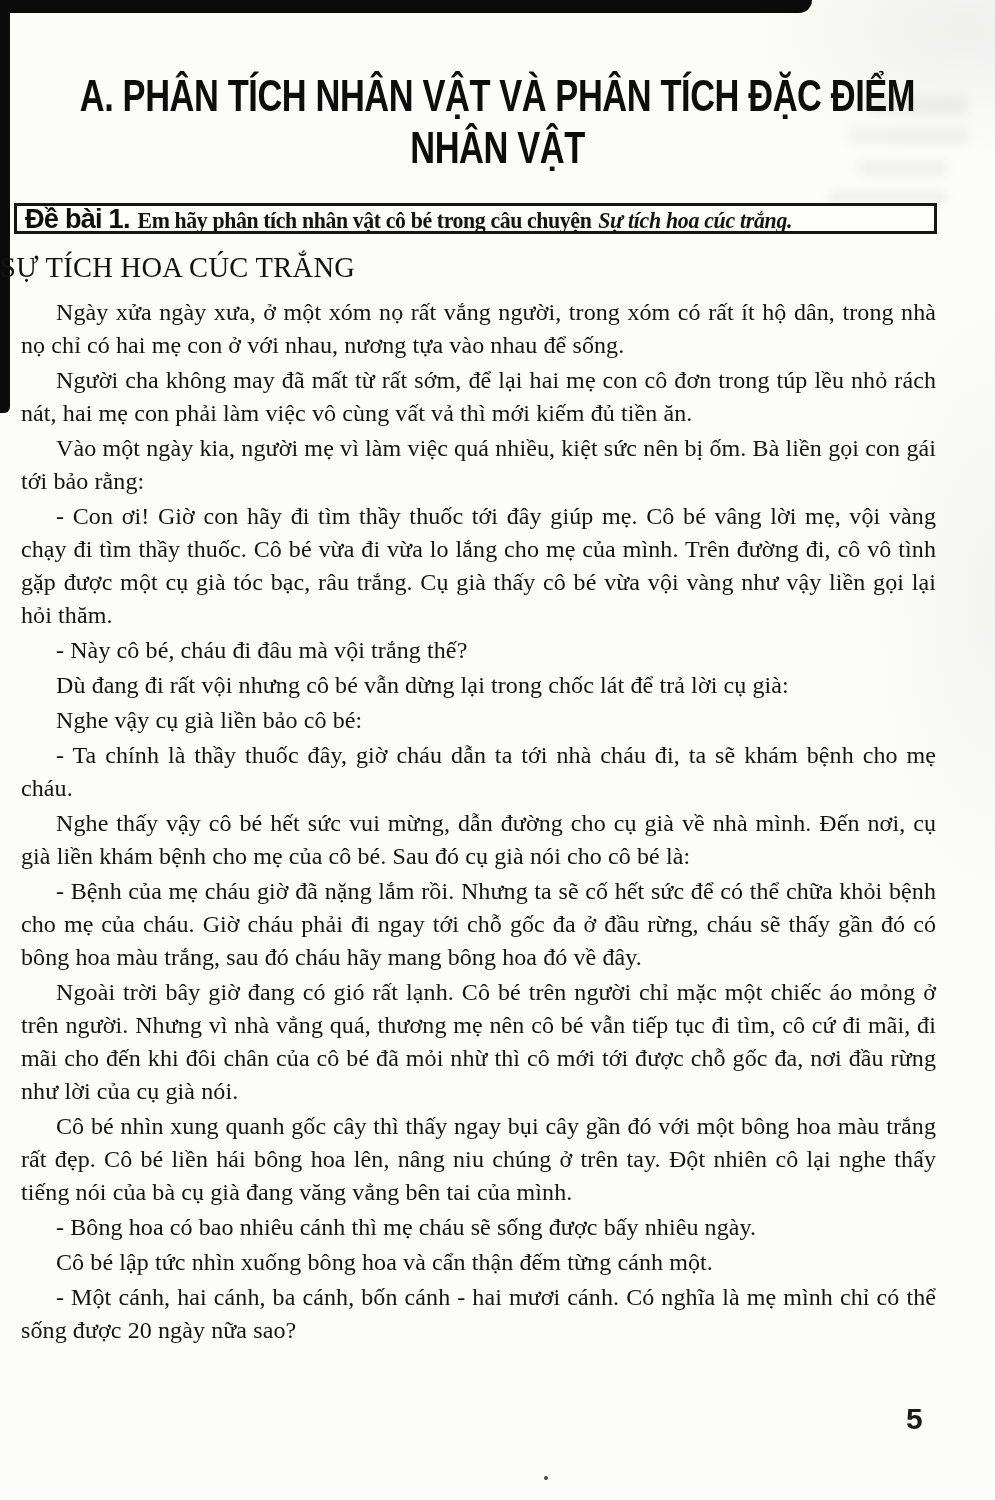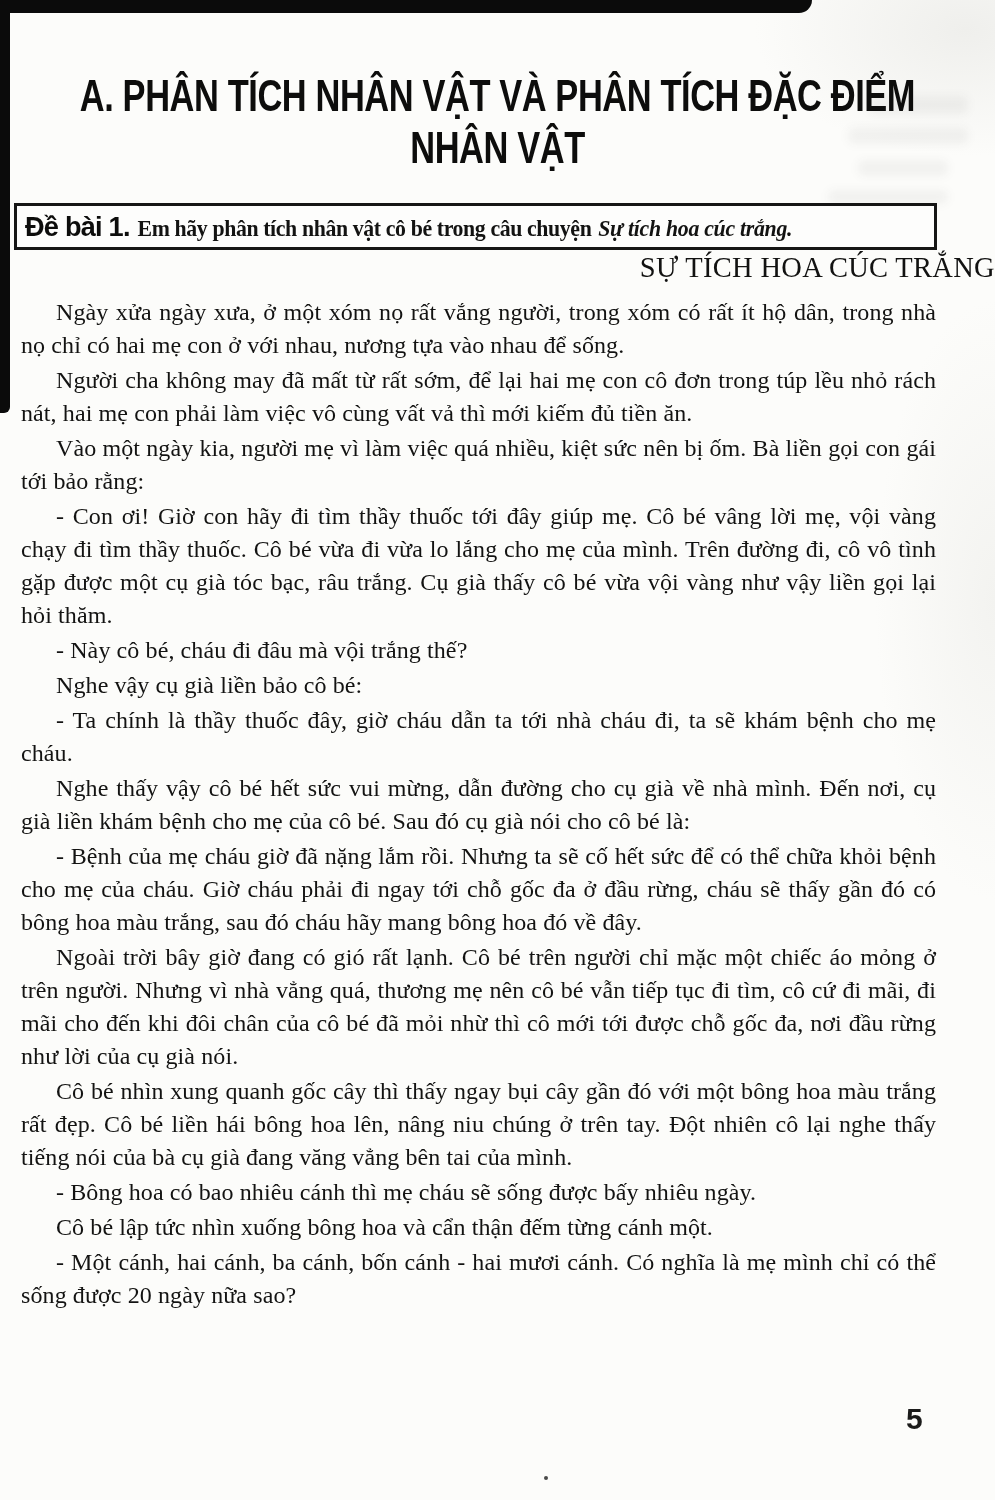--- a/index.html
+++ b/index.html
@@ -57,21 +57,21 @@
     font-size: 41px;
     line-height: 52px;
     letter-spacing: -0.5px;
     white-space: nowrap;
     transform: scaleX(0.84) scaleY(1.06);
     transform-origin: 50% 50%;
   }
   
   .exercise-box {
     position: absolute; top: 203px; left: 14px;
-    width: 923px; height: 47px;
+    width: 923px; height: 31px;
     box-sizing: border-box;
     border: 3px solid #161615;
     background: #fdfdfc;
     display: flex; align-items: center;
     padding-left: 8px;
     overflow: hidden;
   }
   .exercise-line {
     display: flex; align-items: baseline;
     white-space: nowrap;
@@ -94,21 +94,21 @@
   .exercise-ref {
     font-weight: bold;
     font-style: italic;
     font-size: 22.5px;
     letter-spacing: -0.3px;
     margin-left: 7px;
   }
   
   .story-title {
     position: absolute; top: 252px; left: 0; width: 995px;
-    text-align: right;
+    text-align: left;
     font-size: 28.5px;
     letter-spacing: 0.3px;
     color: #121211;
   }
   .story-body {
     position: absolute; top: 294px; left: 21px;
     width: 915px;
     font-size: 24px;
     line-height: 33px;
     text-align: justify;
@@ -151,20 +151,21 @@
   </div>
 
   <div class="story-title">SỰ TÍCH HOA CÚC TRẮNG</div>
 
   <div class="story-body">
       <p>Ngày xửa ngày xưa, ở một xóm nọ rất vắng người, trong xóm có rất ít hộ dân, trong nhà nọ chỉ có hai mẹ con ở với nhau, nương tựa vào nhau để sống.</p>
       <p>Người cha không may đã mất từ rất sớm, để lại hai mẹ con cô đơn trong túp lều nhỏ rách nát, hai mẹ con phải làm việc vô cùng vất vả thì mới kiếm đủ tiền ăn.</p>
       <p>Vào một ngày kia, người mẹ vì làm việc quá nhiều, kiệt sức nên bị ốm. Bà liền gọi con gái tới bảo rằng:</p>
       <p>- Con ơi! Giờ con hãy đi tìm thầy thuốc tới đây giúp mẹ. Cô bé vâng lời mẹ, vội vàng chạy đi tìm thầy thuốc. Cô bé vừa đi vừa lo lắng cho mẹ của mình. Trên đường đi, cô vô tình gặp được một cụ già tóc bạc, râu trắng. Cụ già thấy cô bé vừa vội vàng như vậy liền gọi lại hỏi thăm.</p>
       <p>- Này cô bé, cháu đi đâu mà vội trắng thế?</p>
+      <p>Dù đang đi rất vội nhưng cô bé vẫn dừng lại trong chốc lát để trả lời cụ già:</p>
       <p>Nghe vậy cụ già liền bảo cô bé:</p>
       <p>- Ta chính là thầy thuốc đây, giờ cháu dẫn ta tới nhà cháu đi, ta sẽ khám bệnh cho mẹ cháu.</p>
       <p>Nghe thấy vậy cô bé hết sức vui mừng, dẫn đường cho cụ già về nhà mình. Đến nơi, cụ già liền khám bệnh cho mẹ của cô bé. Sau đó cụ già nói cho cô bé là:</p>
       <p>- Bệnh của mẹ cháu giờ đã nặng lắm rồi. Nhưng ta sẽ cố hết sức để có thể chữa khỏi bệnh cho mẹ của cháu. Giờ cháu phải đi ngay tới chỗ gốc đa ở đầu rừng, cháu sẽ thấy gần đó có bông hoa màu trắng, sau đó cháu hãy mang bông hoa đó về đây.</p>
       <p>Ngoài trời bây giờ đang có gió rất lạnh. Cô bé trên người chỉ mặc một chiếc áo mỏng ở trên người. Nhưng vì nhà vẳng quá, thương mẹ nên cô bé vẫn tiếp tục đi tìm, cô cứ đi mãi, đi mãi cho đến khi đôi chân của cô bé đã mỏi nhừ thì cô mới tới được chỗ gốc đa, nơi đầu rừng như lời của cụ già nói.</p>
       <p>Cô bé nhìn xung quanh gốc cây thì thấy ngay bụi cây gần đó với một bông hoa màu trắng rất đẹp. Cô bé liền hái bông hoa lên, nâng niu chúng ở trên tay. Đột nhiên cô lại nghe thấy tiếng nói của bà cụ già đang văng vẳng bên tai của mình.</p>
       <p>- Bông hoa có bao nhiêu cánh thì mẹ cháu sẽ sống được bấy nhiêu ngày.</p>
       <p>Cô bé lập tức nhìn xuống bông hoa và cẩn thận đếm từng cánh một.</p>
       <p>- Một cánh, hai cánh, ba cánh, bốn cánh - hai mươi cánh. Có nghĩa là mẹ mình chỉ có thể sống được 20 ngày nữa sao?</p>
     </div>

